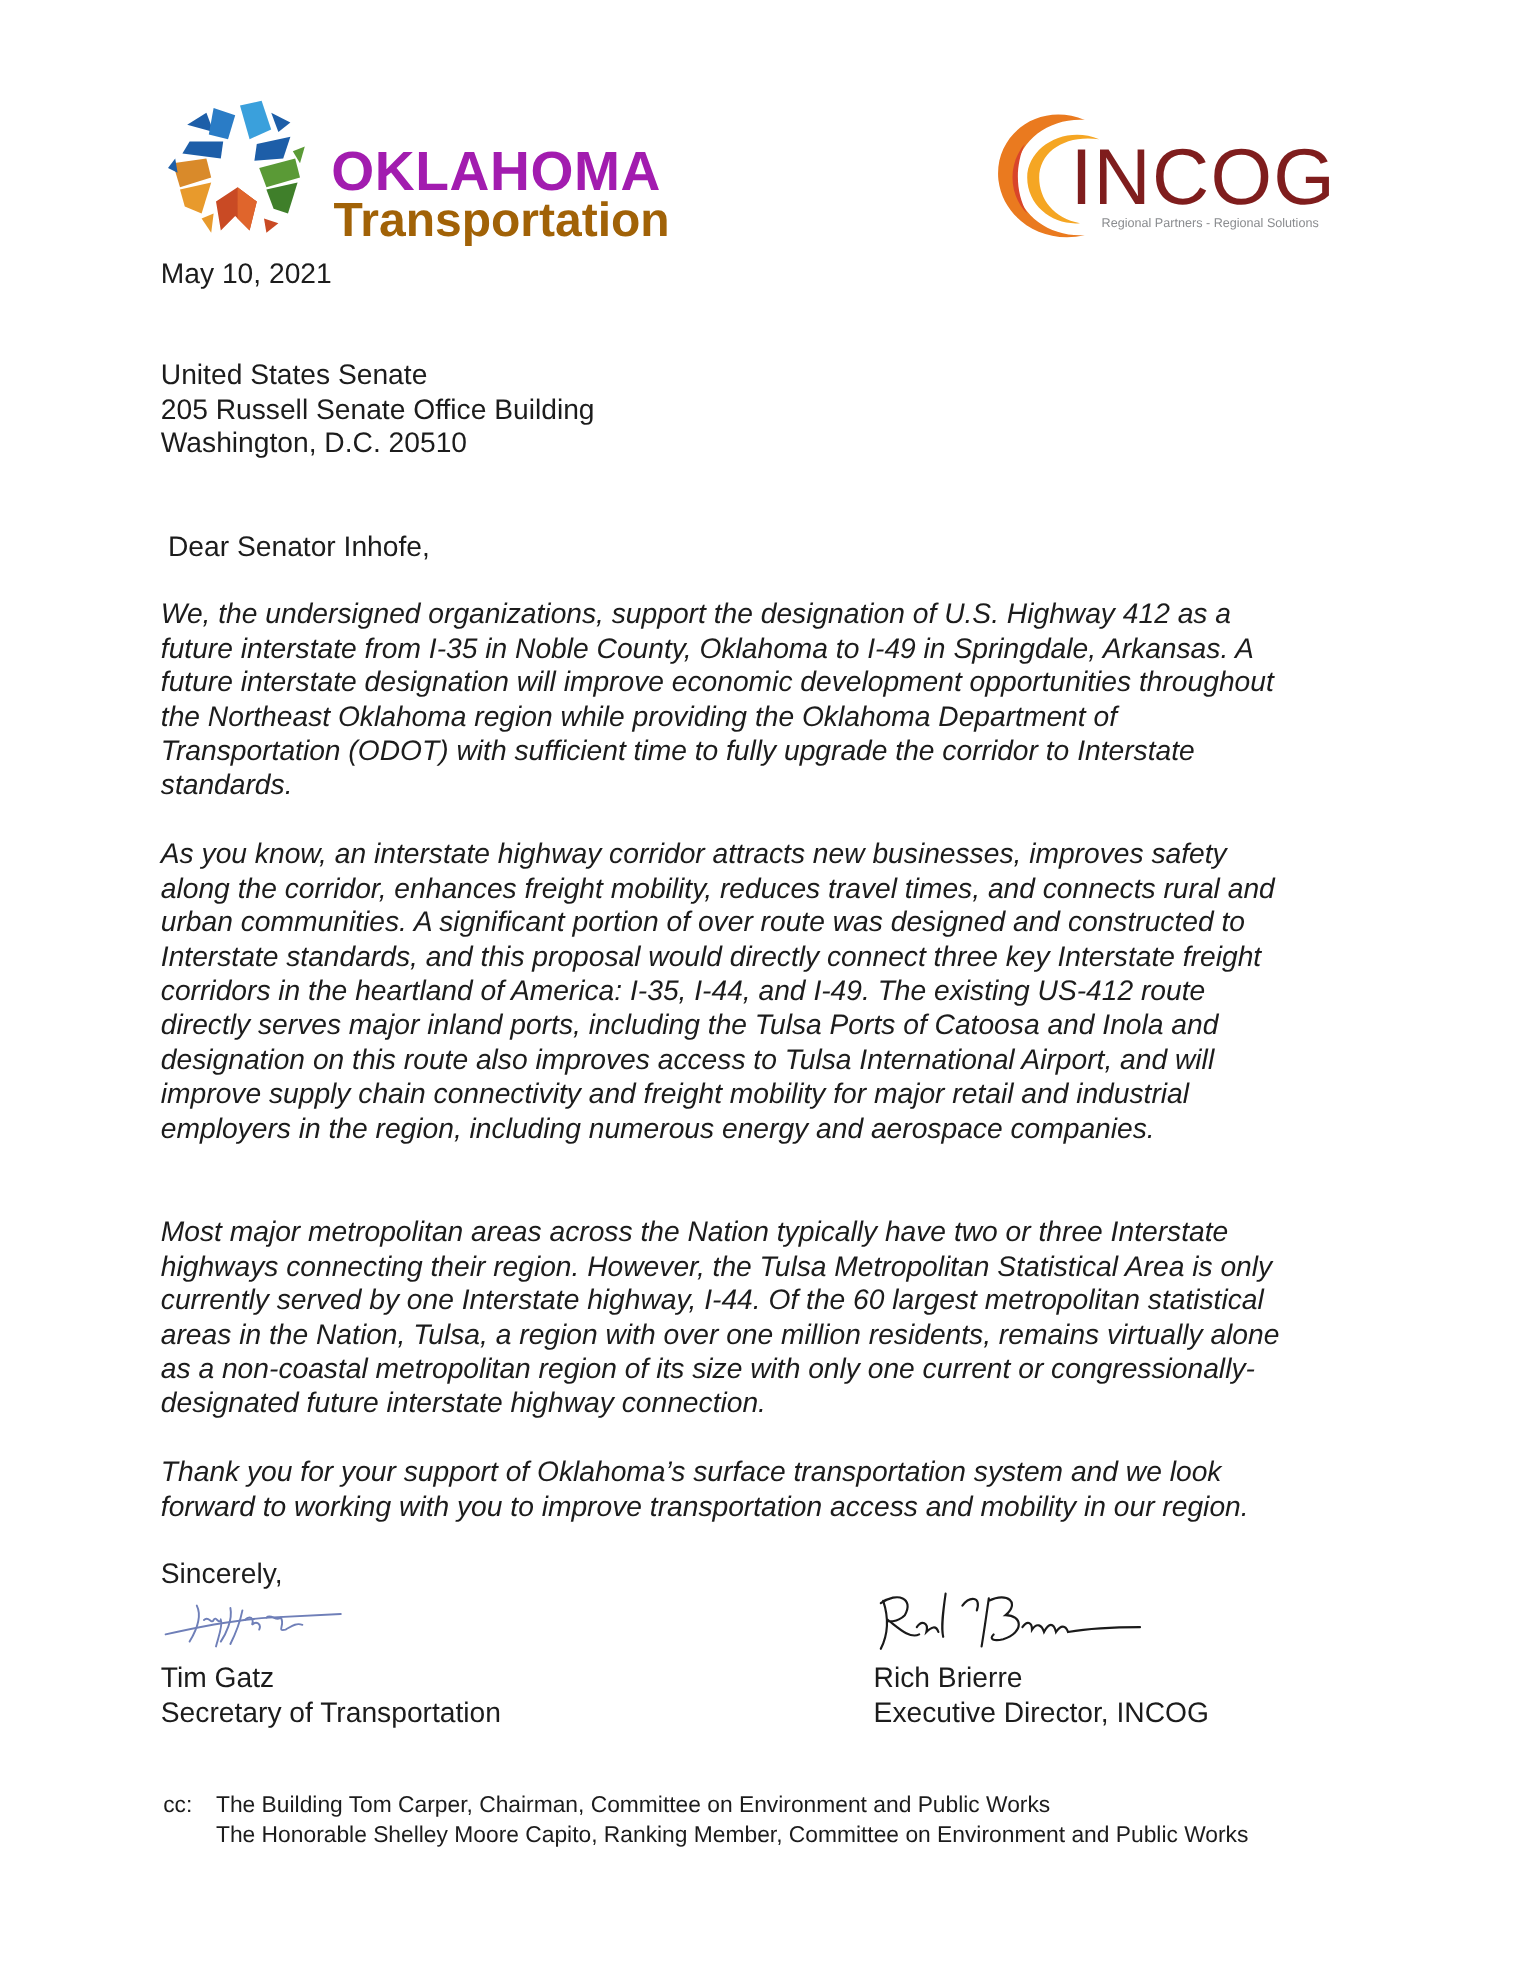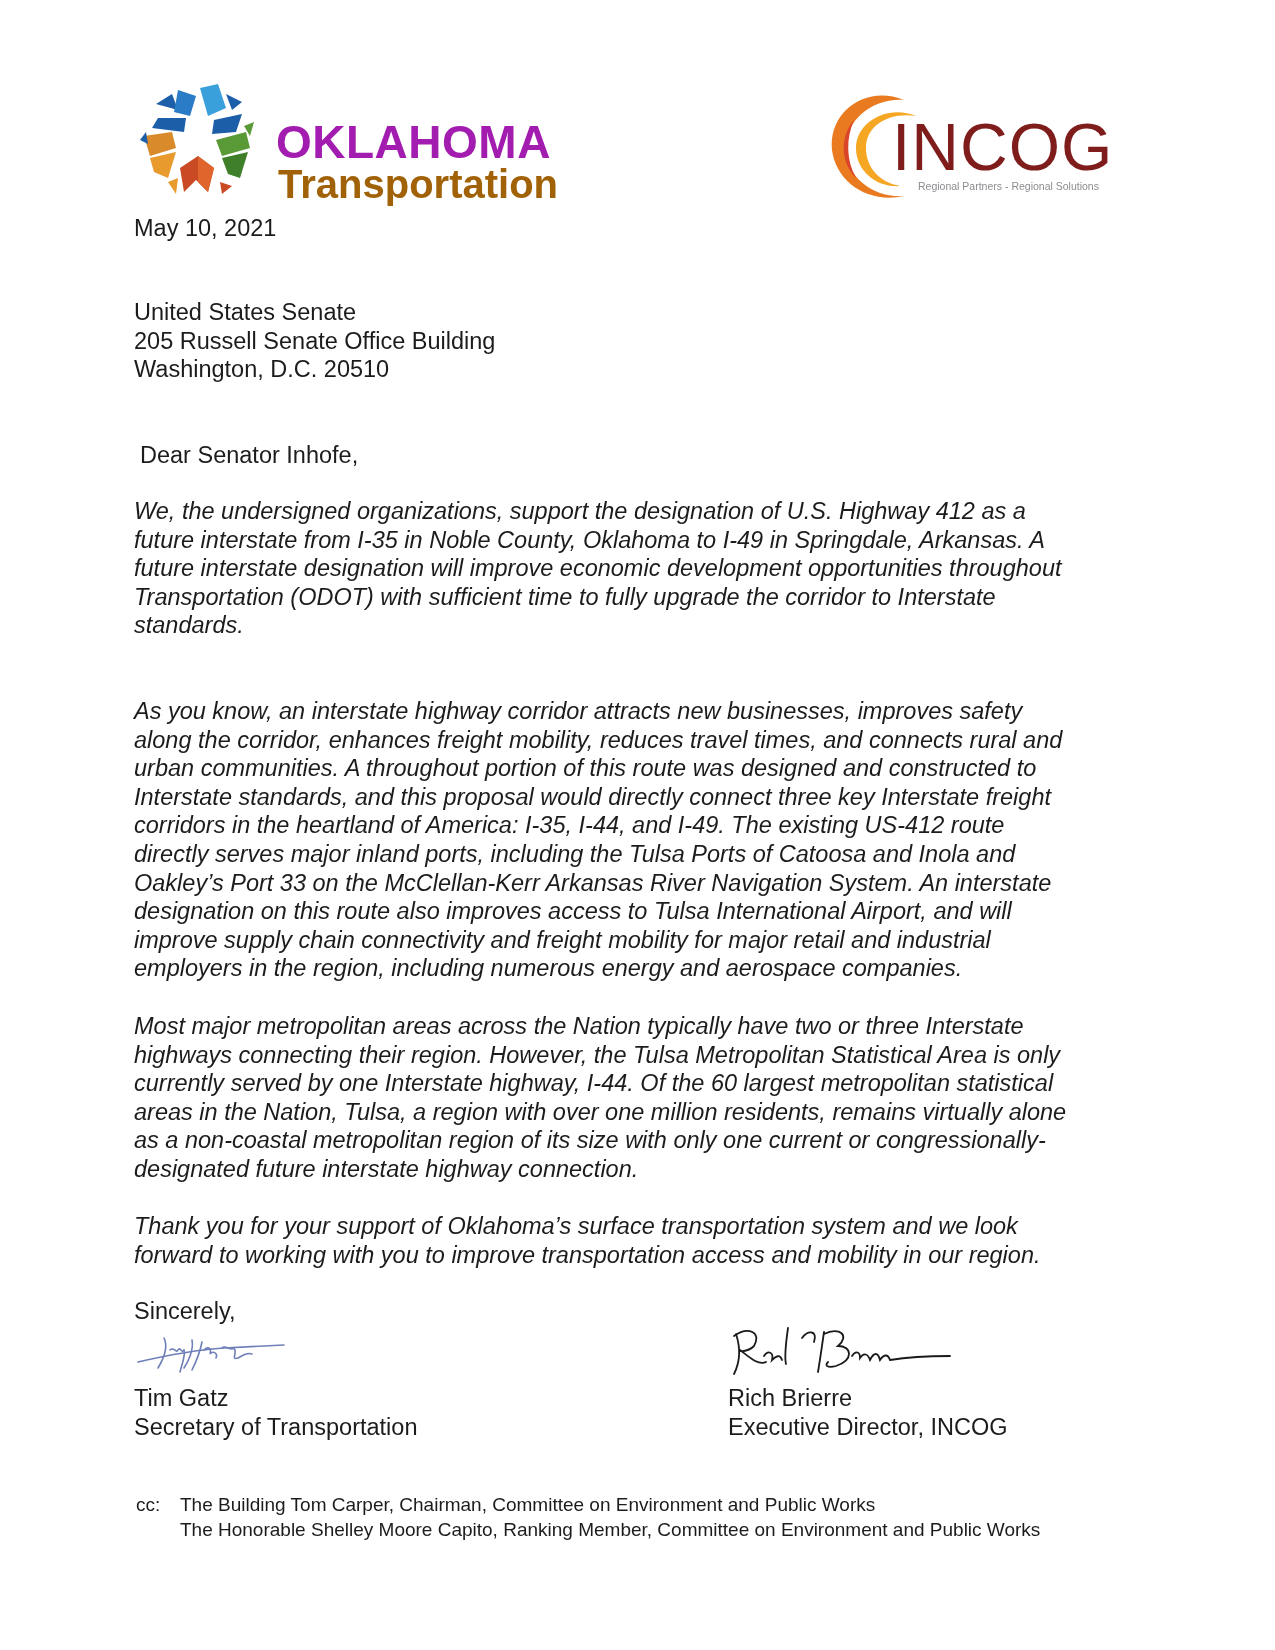--- a/index.html
+++ b/index.html
@@ -63,32 +63,32 @@
   <div class="txt">205 Russell Senate Office Building</div>
   <div class="txt">Washington, D.C. 20510</div>
 </div>
 
 <div class="abs txt" style="left:140px;top:441px;">Dear Senator Inhofe,</div>
 
 <div class="para" style="top:497px;">
   <span class="ln">We, the undersigned organizations, support the designation of U.S. Highway 412 as a</span>
   <span class="ln">future interstate from I-35 in Noble County, Oklahoma to I-49 in Springdale, Arkansas. A</span>
   <span class="ln">future interstate designation will improve economic development opportunities throughout</span>
+  <span class="ln">the Northeast Oklahoma region while providing the Oklahoma Department of</span>
   <span class="ln">Transportation (ODOT) with sufficient time to fully upgrade the corridor to Interstate</span>
   <span class="ln">standards.</span>
 </div>
 
 <div class="para" style="top:697px;">
   <span class="ln">As you know, an interstate highway corridor attracts new businesses, improves safety</span>
   <span class="ln">along the corridor, enhances freight mobility, reduces travel times, and connects rural and</span>
-  <span class="ln">urban communities. A throughout portion of this route was designed and constructed to</span>
+  <span class="ln">urban communities. A significant portion of over route was designed and constructed to</span>
   <span class="ln">Interstate standards, and this proposal would directly connect three key Interstate freight</span>
   <span class="ln">corridors in the heartland of America: I-35, I-44, and I-49. The existing US-412 route</span>
   <span class="ln">directly serves major inland ports, including the Tulsa Ports of Catoosa and Inola and</span>
-  <span class="ln">Oakley’s Port 33 on the McClellan-Kerr Arkansas River Navigation System. An interstate</span>
   <span class="ln">designation on this route also improves access to Tulsa International Airport, and will</span>
   <span class="ln">improve supply chain connectivity and freight mobility for major retail and industrial</span>
   <span class="ln">employers in the region, including numerous energy and aerospace companies.</span>
 </div>
 
 <div class="para" style="top:1012px;">
   <span class="ln">Most major metropolitan areas across the Nation typically have two or three Interstate</span>
   <span class="ln">highways connecting their region. However, the Tulsa Metropolitan Statistical Area is only</span>
   <span class="ln">currently served by one Interstate highway, I-44. Of the 60 largest metropolitan statistical</span>
   <span class="ln">areas in the Nation, Tulsa, a region with over one million residents, remains virtually alone</span>

